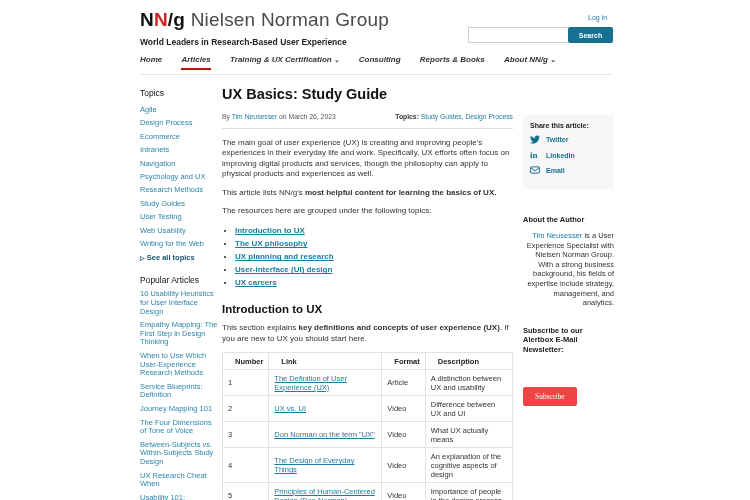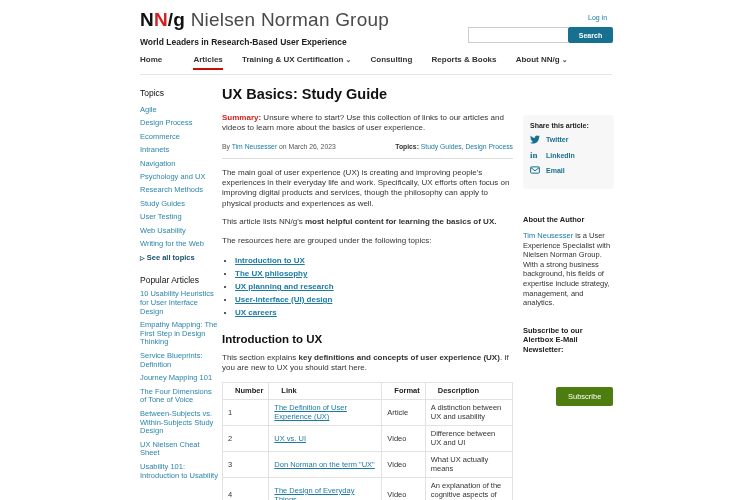--- a/index.html
+++ b/index.html
@@ -11,22 +11,22 @@
   .logo { position:absolute; left:140px; top:9px; font-size:19px; letter-spacing:.2px;text-align:center; }
   .logo b { font-weight:700; color:#111; }
   .logo .red { color:#d6201f; }
   .logo .name { color:#4a4a4a; font-weight:400; }
   .login { position:absolute; left:588px; top:14px; font-size:7px; color:#1b7ba3; }
   .tagline { position:absolute; left:140px; top:37px; font-size:8.5px; font-weight:700; color:#222; }
   .searchwrap { position:absolute; left:468px; top:27px; width:145px; height:16px; display:flex; }
   .searchwrap input { flex:1; border:1px solid #ccc; border-right:none; height:16px; font-size:7px; padding:0 4px; outline:none; }
   .searchwrap button { width:48px; height:16px; background:#17708f; color:#fff; border:none; font-size:7px; font-weight:700; border-radius:2px; cursor:pointer; }
   .nav { position:absolute; left:140px; top:55px; font-size:8px; font-weight:700; color:#333; white-space:nowrap; }
-  .nav .item { display:inline-block; margin-right:17px; padding-bottom:4px; cursor:pointer; }
-  .nav .item.active { border-bottom:2px solid #c41200;margin-left:12px; }
+  .nav .item { display:inline-block; margin-right:17px; padding-bottom:4px; cursor:pointer;font-style:italic; }
+  .nav .item.active { border-bottom:2px solid #c41200; }
   .nav .caret { font-size:7px; color:#555; margin-left:2px; }
   .hdr-divider { position:absolute; left:140px; top:74px; width:472px; height:1px; background:#e6e6e6; }
 
   
   .lsb { position:absolute; left:140px; top:88px; width:78px; }
   .lsb h3 { font-size:8.5px; font-weight:400; color:#111; margin-bottom:5px; }
   .lsb .topic { display:block; font-size:7.5px; color:#2b85ab; line-height:13.4px; }
   .lsb .seeall { display:block; font-size:7.5px; font-weight:700; color:#17506b; margin-top:3px; }
   .lsb .seeall .tri { font-size:6px; }
   .lsb .popular-h { margin-top:13px; }
@@ -54,25 +54,25 @@
 
   
   .rsb { position:absolute; left:523px; top:115px; width:91px; }
   .sharebox { background:#f7f7f7; border-radius:3px; padding:7px 7px 9px; }
   .sharebox h4 { font-size:7px; font-weight:700; color:#222; margin-bottom:6px; }
   .share-row { display:flex; align-items:center; margin-bottom:6px; cursor:pointer; }
   .share-row .ic { width:11px; margin-right:5px; color:#17708f; display:inline-flex; }
   .share-row .lbl { font-size:7px; font-weight:700; color:#17708f; }
   .in-glyph { font-size:9px; font-weight:700; font-family:"Liberation Serif", serif; color:#17708f; }
   .rsb h4.sec { font-size:7.5px; font-weight:700; color:#222; margin:26px 0 7px; }
-  .rsb .txt { font-size:7.5px; line-height:9.6px; color:#333; }
+  .rsb .txt { font-size:7.5px; line-height:9.6px; color:#333;text-align:right; }
   .rsb .txt a { color:#1b7ba3; }
   .rsb h4.news { font-size:7.5px; font-weight:700; color:#222; margin:18px 0 23px; line-height:9.6px; }
-  .subscribe { margin-top:9px; background:#4d7c0f; color:#fff; border:none; border-radius:2px;
-    font-size:7.5px; padding:5px 12px; cursor:pointer; font-family:Liberation Sans, sans-serif;margin-left:33px; }
+  .subscribe { margin-top:9px; background:#ef4444; color:#fff; border:none; border-radius:2px;
+    font-size:7.5px; padding:5px 12px; cursor:pointer; font-family:Liberation Serif, serif; }
 </style>
 </head>
 <body>
 
 <div class="logo">
   <b>N</b><b class="red">N</b><b>/g</b>
   <span class="name">Nielsen</span>
   <span class="name red">Norman</span>
   <span class="name">Group</span>
 </div>
@@ -103,32 +103,32 @@
   <a class="topic" href="#">Research Methods</a>
   <a class="topic" href="#">Study Guides</a>
   <a class="topic" href="#">User Testing</a>
   <a class="topic" href="#">Web Usability</a>
   <a class="topic" href="#">Writing for the Web</a>
   <a class="seeall" href="#"><span class="tri">▷</span> <span>See all topics</span></a>
 
   <h3 class="popular-h">Popular Articles</h3>
   <a class="pop" href="#">10 Usability Heuristics for User Interface Design</a>
   <a class="pop" href="#">Empathy Mapping: The First Step in Design Thinking</a>
+  <a class="pop" href="#">When to Use Which User-Experience Research Methods</a>
   <a class="pop" href="#">Service Blueprints: Definition</a>
   <a class="pop" href="#">Journey Mapping 101</a>
   <a class="pop" href="#">The Four Dimensions of Tone of Voice</a>
   <a class="pop" href="#">Between-Subjects vs. Within-Subjects Study Design</a>
-  <a class="pop" href="#">UX Nielsen Cheat Sheet</a>
+  <a class="pop" href="#">UX Research Cheat When</a>
   <a class="pop" href="#">Usability 101: Introduction to Usability</a>
 
 </div>
 
 <div class="main">
   <h1>UX Basics: Study Guide</h1>
-  <p class="summary"><span class="red">Summary:</span><span> Unsure where to start? Use this collection of links to our articles and videos to learn more about the basics of user experience.</span></p>
   <div class="byline">
     <span><span>By </span><a href="#">Tim Neusesser</a><span> on March 26, 2023</span></span>
     <span><b>Topics: </b><a href="#">Study Guides</a><span>,  </span><a href="#">Design Process</a></span>
   </div>
   <div class="rule"></div>
 
   <p class="para">The main goal of user experience (UX) is creating and improving people's experiences in their everyday life and work. Specifically, UX efforts often focus on improving digital products and services, though the philosophy can apply to physical products and experiences as well.</p>
   <p class="para"><span>This article lists NN/g's </span><b>most helpful content for learning the basics of UX.</b></p>
   <p class="para">The resources here are grouped under the following topics:</p>
 

